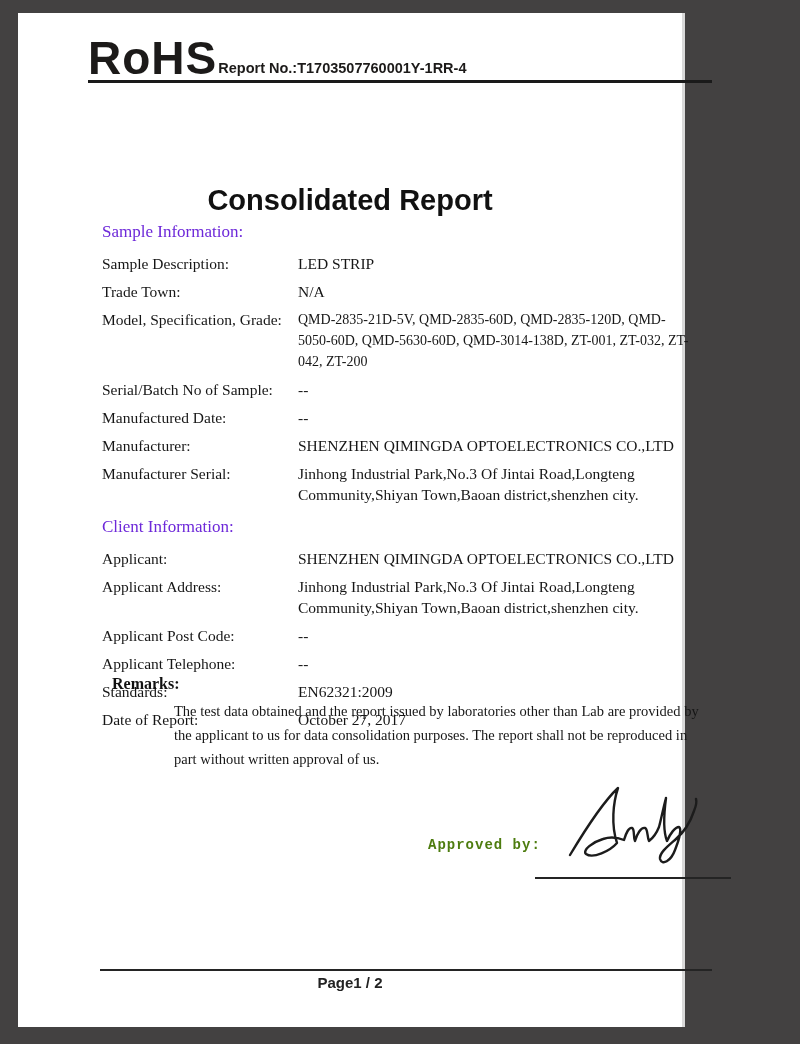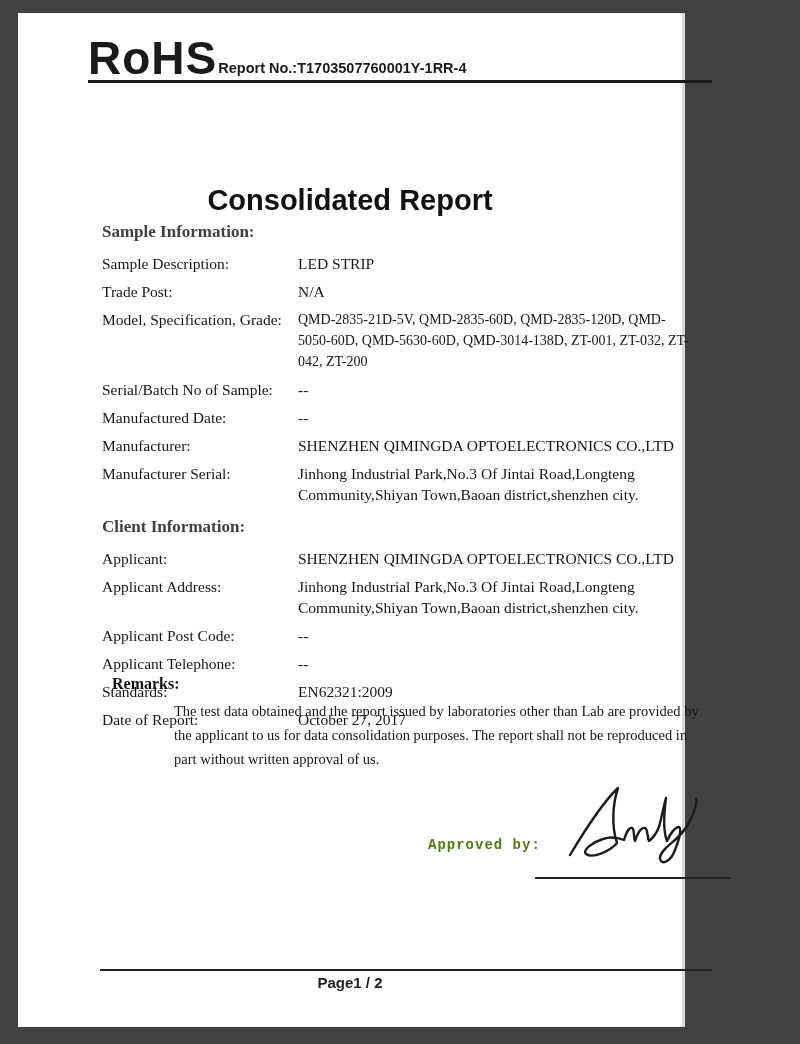--- a/index.html
+++ b/index.html
@@ -79,23 +79,23 @@
   }
   td.val {
     font-size: 15.5px;
     line-height: 21px;
     padding: 3.5px 0;
     max-width: 400px;
   }
   td.val.val-sm { font-size: 14px; line-height: 21px; }
   .section-heading {
     font-size: 17px;
-    font-weight: bold;
+    font-weight: normal;
     padding: 9px 0 7px 0;
-    color: #404040;
+    color: #6d28d9;
   }
   tr.heading-row td { padding: 0; }
 
   
   .remarks { position: absolute; left: 94px; top: 662px; width: 600px; }
   .remarks-heading { font-size: 16px; font-weight: bold; color: #111111; }
   .remarks-text {
     margin: 6px 0 0 62px;
     width: 528px;
     font-size: 14.5px;
@@ -157,21 +157,21 @@
           <tr class="heading-row">
         <td colspan="2">
               <div class="section-heading">Sample Information:</div>
             </td>
       </tr>
       <tr>
         <td class="lbl">Sample Description:</td>
         <td class="val">LED STRIP</td>
       </tr>
       <tr>
-        <td class="lbl">Trade Post:</td>
+        <td class="lbl">Trade Town:</td>
         <td class="val">N/A</td>
       </tr>
       <tr>
         <td class="lbl">Model, Specification, Grade:</td>
         <td class="val val-sm">QMD-2835-21D-5V, QMD-2835-60D, QMD-2835-120D, QMD-5050-60D, QMD-5630-60D, QMD-3014-138D, ZT-001, ZT-032, ZT-042, ZT-200</td>
       </tr>
       <tr>
         <td class="lbl">Serial/Batch No of Sample:</td>
         <td class="val">--</td>
       </tr>

